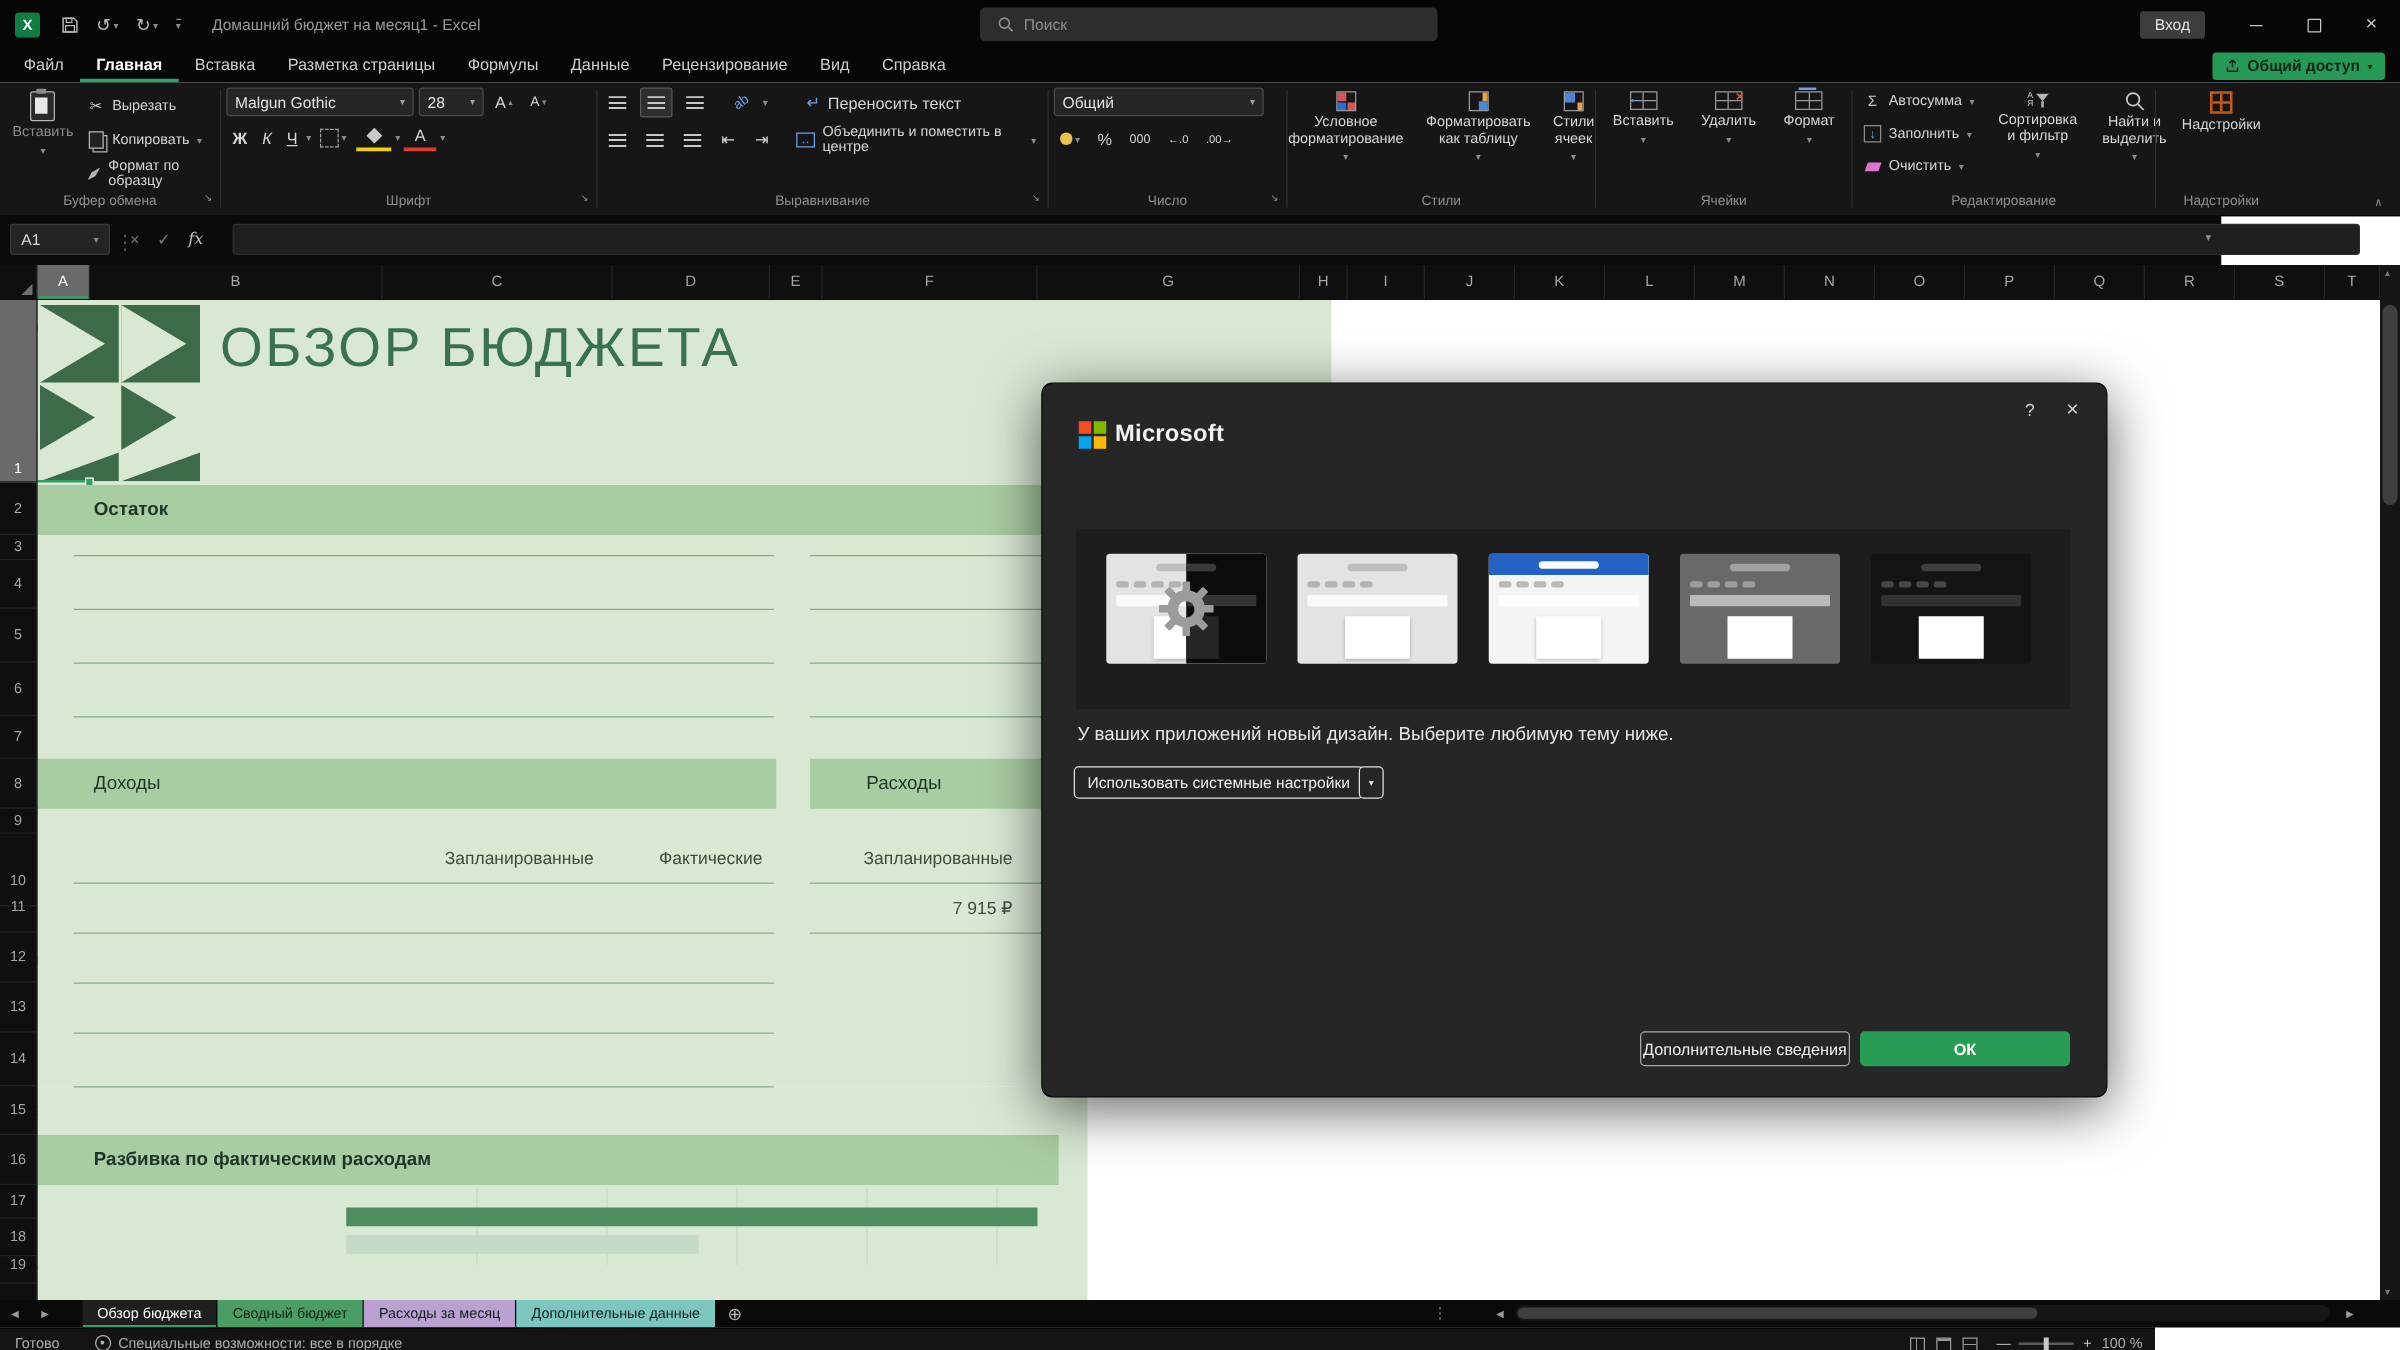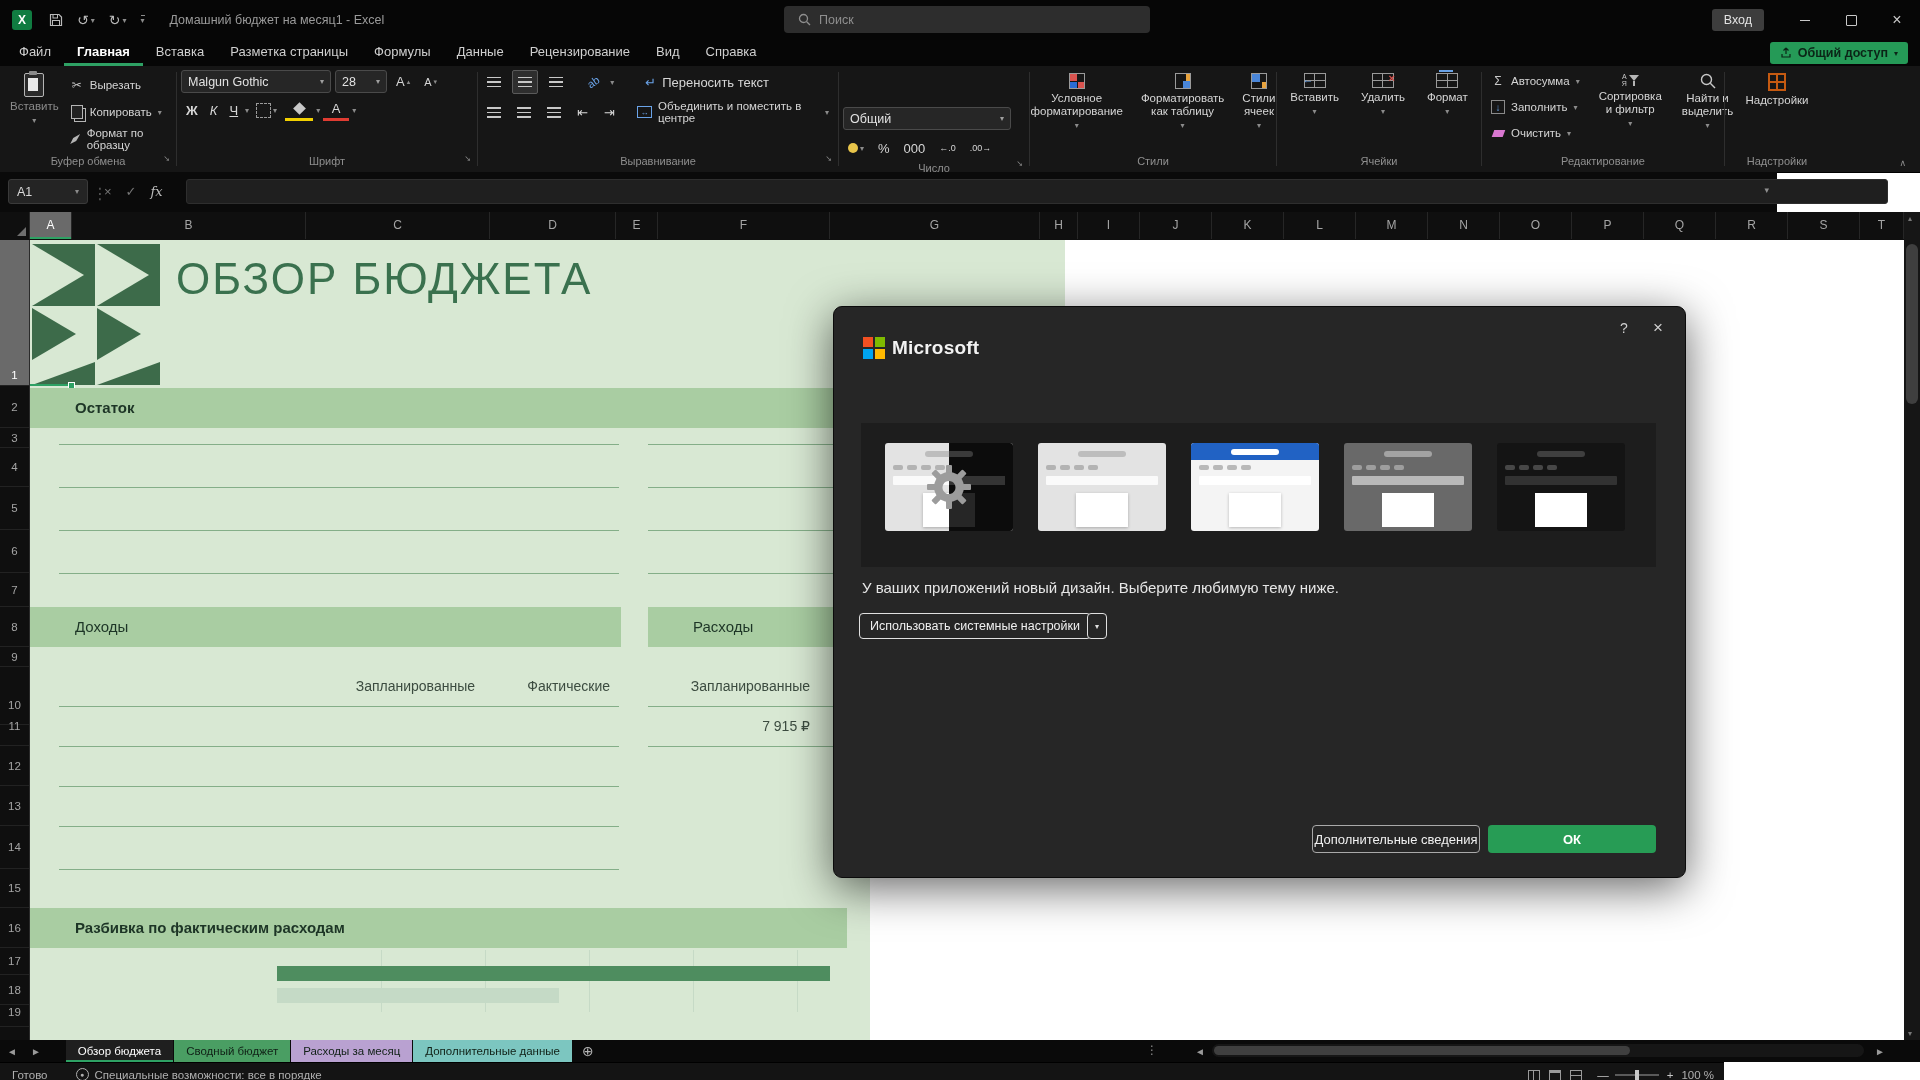--- a/index.html
+++ b/index.html
@@ -287,33 +287,33 @@
               <span style="width:15px;height:10px;border:1px solid #6aa3e8;display:inline-flex;align-items:center;justify-content:center;color:#6aa3e8;font-size:8px;">↔</span>
               <span>Объединить и поместить в центре</span>
               <i class="chv">▾</i>
             </span>
         </div>
       </div>
       <div class="glabel"><span>Выравнивание</span><i class="launcher">↘</i></div>
     </div>
     <div class="vsep"></div>
 
-    <div class="rgroup" style="width:182px;margin-top:37px;">
+    <div class="rgroup" style="width:182px;">
       <div class="rgc" style="flex-direction:column;gap:7px;">
         <div class="combo" style="width:168px;">
             <span>Общий</span>
             <i>▾</i>
           </div>
         <div style="display:flex;gap:4px;align-items:center;">
           <span class="tbtn">
               <span style="width:10px;height:10px;border-radius:50%;background:#e8c54a;display:inline-block;"></span>
               <i class="chv">▾</i>
             </span>
           <span class="tbtn">%</span>
-          <span class="tbtn" style="font-size:13px;">000</span>
+          <span class="tbtn" style="font-size:10px;">000</span>
           <span class="tbtn" style="font-size:9px;">←.0</span>
           <span class="tbtn" style="font-size:9px;">.00→</span>
         </div>
       </div>
       <div class="glabel"><span>Число</span><i class="launcher">↘</i></div>
     </div>
     <div class="vsep"></div>
 
     <div class="rgroup" style="width:238px;">
       <div class="rgc" style="justify-content:center;gap:6px;">

